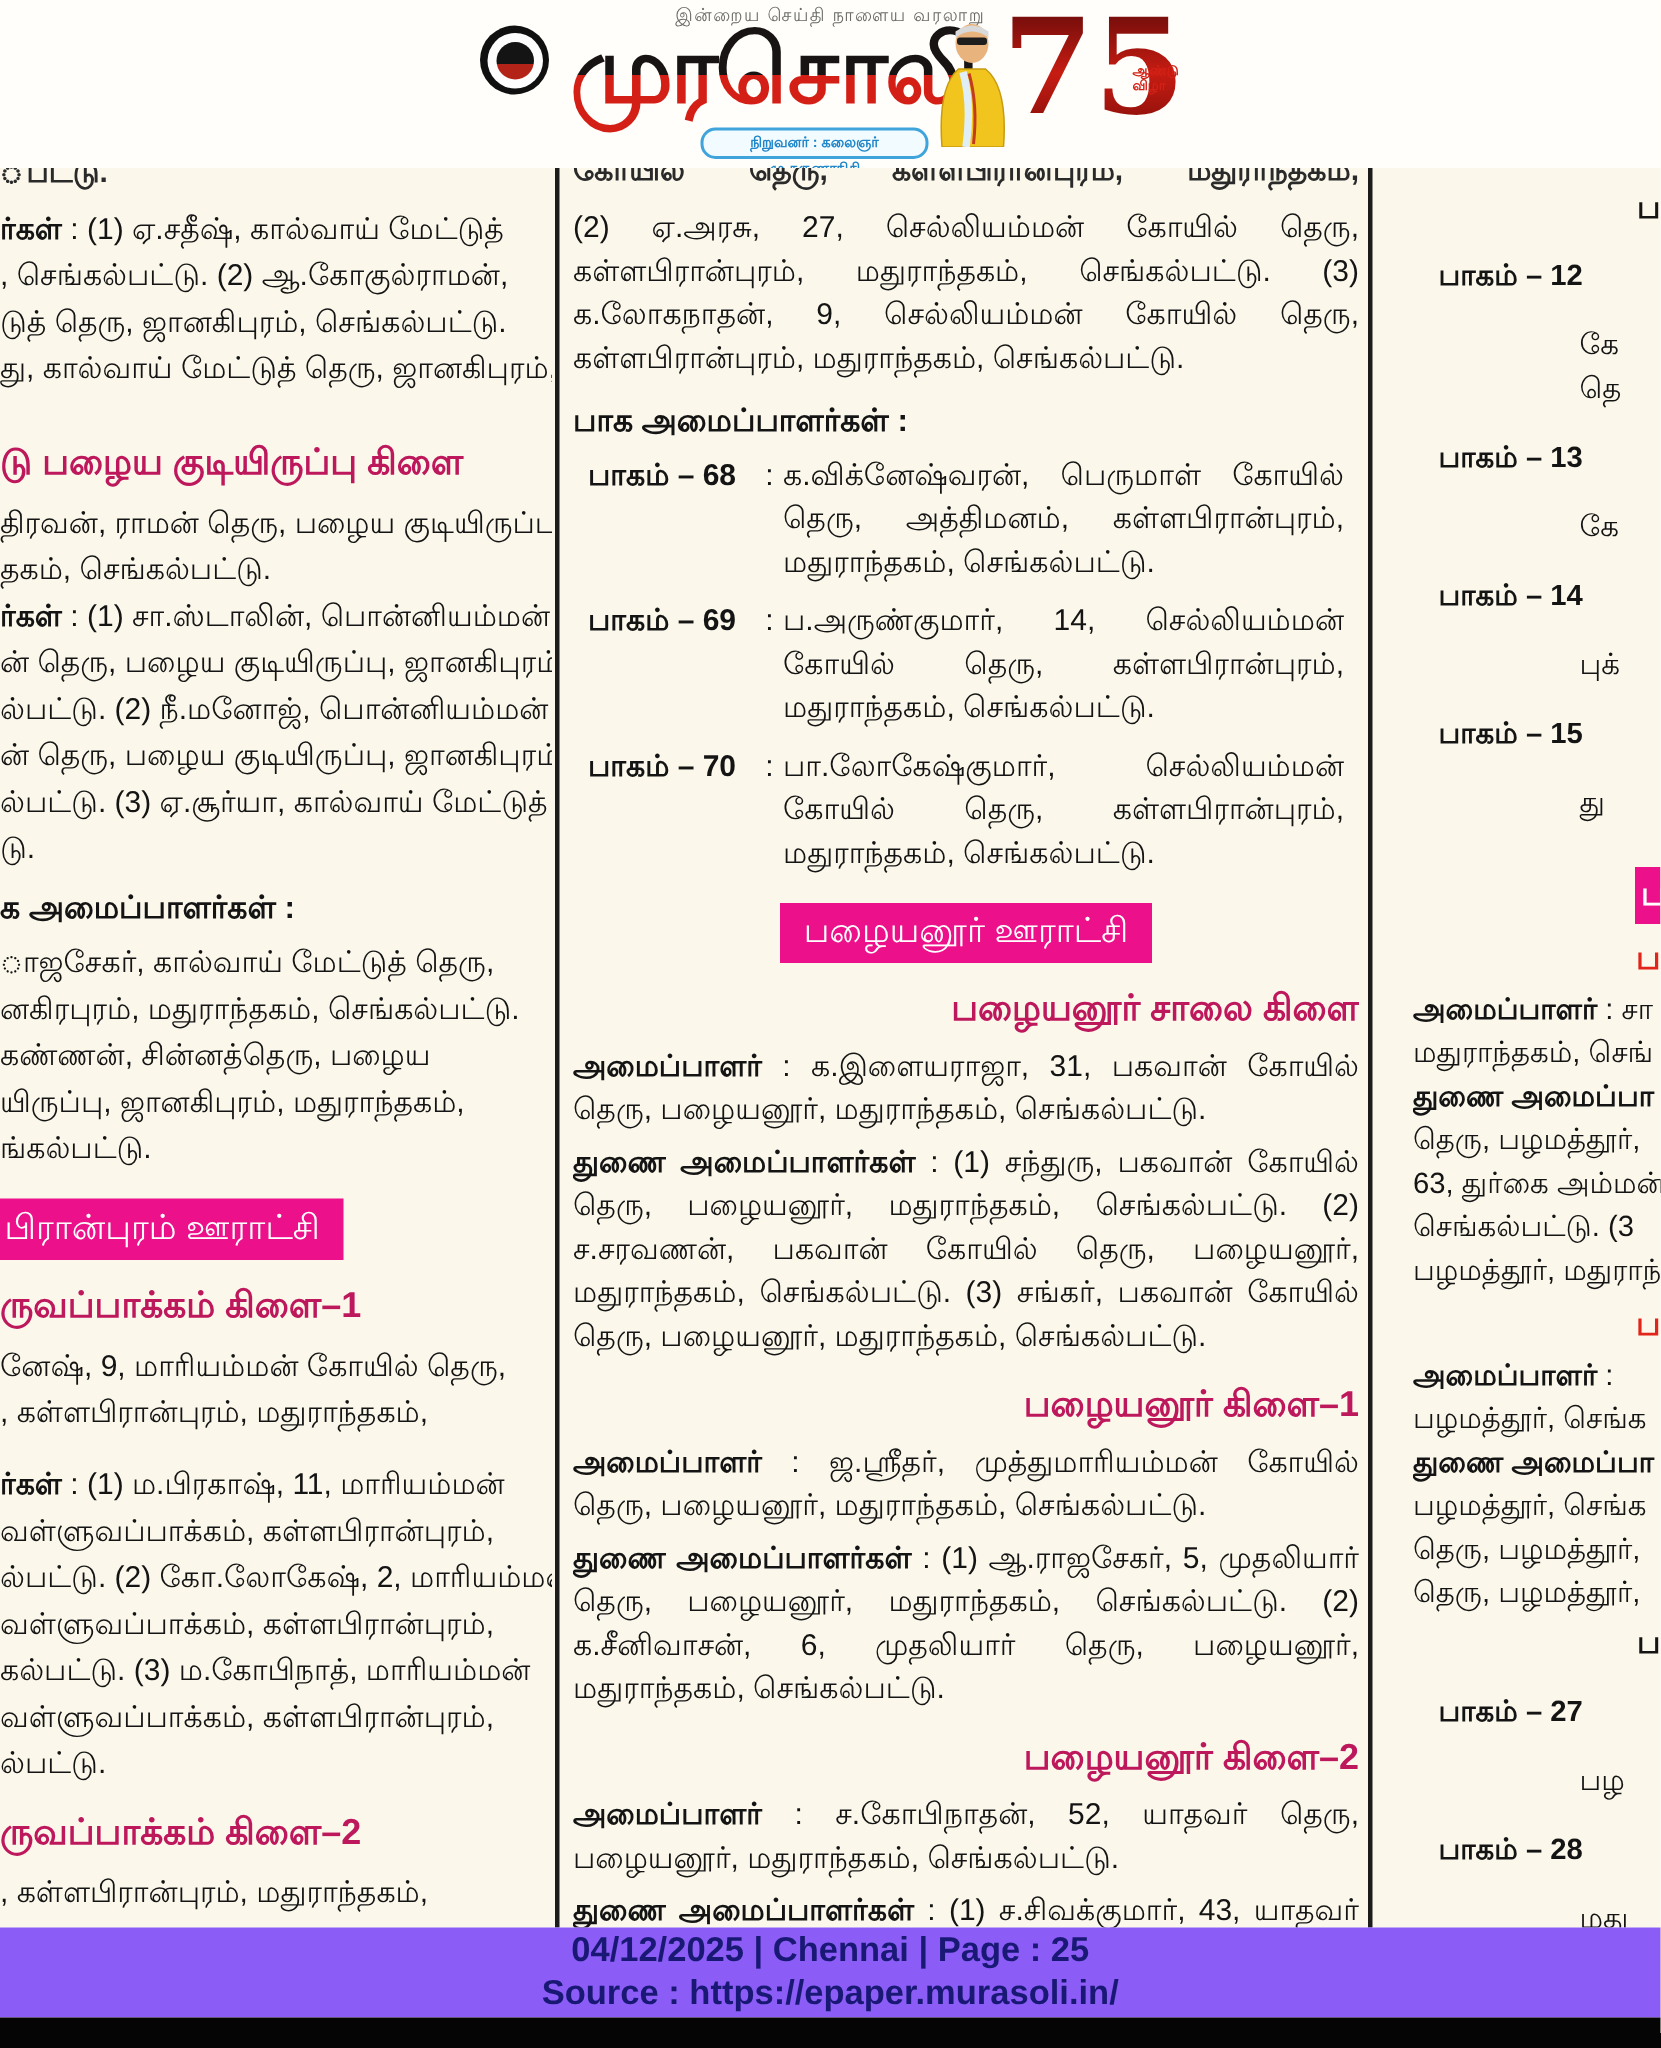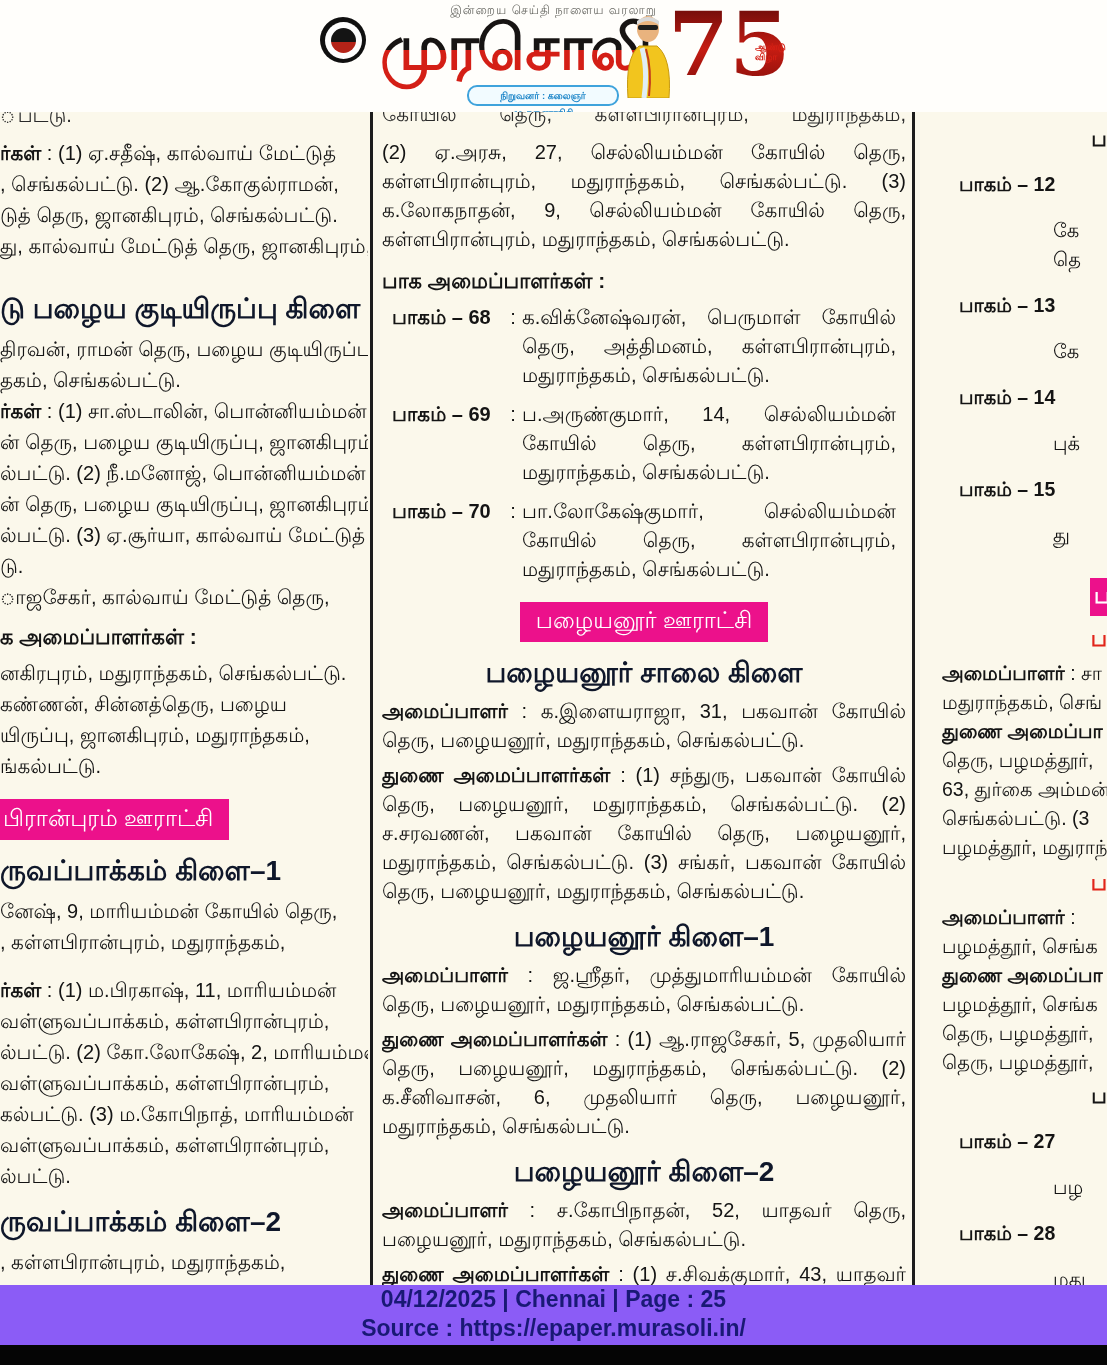--- a/index.html
+++ b/index.html
@@ -40,35 +40,35 @@
   .col-mid{left:382px;width:524px;}
   .col-right{left:942px;width:165px;padding-top:8px;font-size:19.5px;}
 
   .ln{line-height:30px;}
   .col-left .ln{white-space:nowrap;margin:1px 0;}
   .col-mid .ln{line-height:29px;text-align:justify;margin:6px 0;}
   .col-right .ln{line-height:29px;white-space:nowrap;}
 
   .lbl{font-weight:bold;}
   .k-bold{font-weight:bold;font-size:21px;margin:10px 0 6px !important;}
-  .k-red{color:#0f172a;font-weight:bold;font-size:28px;margin:16px 0 10px !important;}
-  .col-mid .k-red{text-align:center;}
+  .k-red{color:#be185d;font-weight:bold;font-size:24px;margin:16px 0 10px !important;}
+  .col-mid .k-red{text-align:right;}
   .k-pink{margin:18px 0 8px !important;}
   .col-mid .k-pink{text-align:center;}
   .k-pink .txt{display:inline-block;background:#ec118b;color:#ffffff;font-weight:normal;
                font-size:23px;padding:4px 16px 7px;}
   .col-left .k-pink .txt{padding-left:3px;}
   .k-centerbold{text-align:right;font-weight:bold;font-size:21px;margin:12px 0 8px !important;}
   .k-pak{display:grid;grid-template-columns:112px 18px 1fr;margin:2px 10px 10px !important;}
   .col-right .k-pak{display:grid;grid-template-columns:97px 14px 1fr;margin:17px !important;gap:48px;}
   .k-pak .sep{text-align:center;}
   .k-cont{padding-left:111px;}
   .k-gap{height:16px;}
   .k-tinycut,.k-topcut{height:20px;overflow:hidden;margin:0 0 6px !important;}
-  .k-tinycut .txt,.k-topcut .txt{display:inline-block;transform:translateY(-12px);color:#2a2a2a;}
+  .k-tinycut .txt,.k-topcut .txt{display:inline-block;transform:translateY(-12px);color:#2a2a2a;font-weight:bold;}
   .k-rightcut{text-align:right;font-weight:bold;font-size:21px;margin:4px 0;}
   .k-redcut{text-align:right;color:#e1251b;font-weight:bold;font-size:22px;margin:6px 0;}
   .k-pinkcut{display:flex;justify-content:flex-end;margin:12px 0 8px;}
   .k-pinkcut .txt{background:#ec118b;color:#ffffff;font-weight:bold;font-size:22px;
                   width:13px;overflow:hidden;padding:3px 0 6px 4px;}
 
   
   .footer{position:absolute;top:1285px;left:0;right:0;height:60px;background:#8b5cf6;
           text-align:center;color:#191975;font-weight:bold;font-size:23px;line-height:29px;}
   .bottombar{position:absolute;top:1345px;left:0;right:0;height:20px;background:#050505;}
@@ -128,23 +128,23 @@
       <div class="ln k-body"><span class="lbl"></span><span class="sep"></span><span class="txt">ன் தெரு, பழைய குடியிருப்பு, ஜானகிபுரம்,</span></div>
 
       <div class="ln k-body"><span class="lbl"></span><span class="sep"></span><span class="txt">ல்பட்டு. (2) நீ.மனோஜ், பொன்னியம்மன்</span></div>
 
       <div class="ln k-body"><span class="lbl"></span><span class="sep"></span><span class="txt">ன் தெரு, பழைய குடியிருப்பு, ஜானகிபுரம்,</span></div>
 
       <div class="ln k-body"><span class="lbl"></span><span class="sep"></span><span class="txt">ல்பட்டு. (3) ஏ.சூர்யா, கால்வாய் மேட்டுத்</span></div>
 
       <div class="ln k-body"><span class="lbl"></span><span class="sep"></span><span class="txt">டு.</span></div>
 
+      <div class="ln k-bold"><span class="lbl"></span><span class="sep"></span><span class="txt">க அமைப்பாளர்கள் :</span></div>
+
       <div class="ln k-body"><span class="lbl"></span><span class="sep"></span><span class="txt">ாஜசேகர், கால்வாய் மேட்டுத் தெரு,</span></div>
-
-      <div class="ln k-bold"><span class="lbl"></span><span class="sep"></span><span class="txt">க அமைப்பாளர்கள் :</span></div>
 
       <div class="ln k-body"><span class="lbl"></span><span class="sep"></span><span class="txt">னகிரபுரம், மதுராந்தகம், செங்கல்பட்டு.</span></div>
 
       <div class="ln k-body"><span class="lbl"></span><span class="sep"></span><span class="txt">கண்ணன், சின்னத்தெரு, பழைய</span></div>
 
       <div class="ln k-body"><span class="lbl"></span><span class="sep"></span><span class="txt">யிருப்பு, ஜானகிபுரம், மதுராந்தகம்,</span></div>
 
       <div class="ln k-body"><span class="lbl"></span><span class="sep"></span><span class="txt">ங்கல்பட்டு.</span></div>
 
       <div class="ln k-pink"><span class="lbl"></span><span class="sep"></span><span class="txt">பிரான்புரம் ஊராட்சி</span></div>

